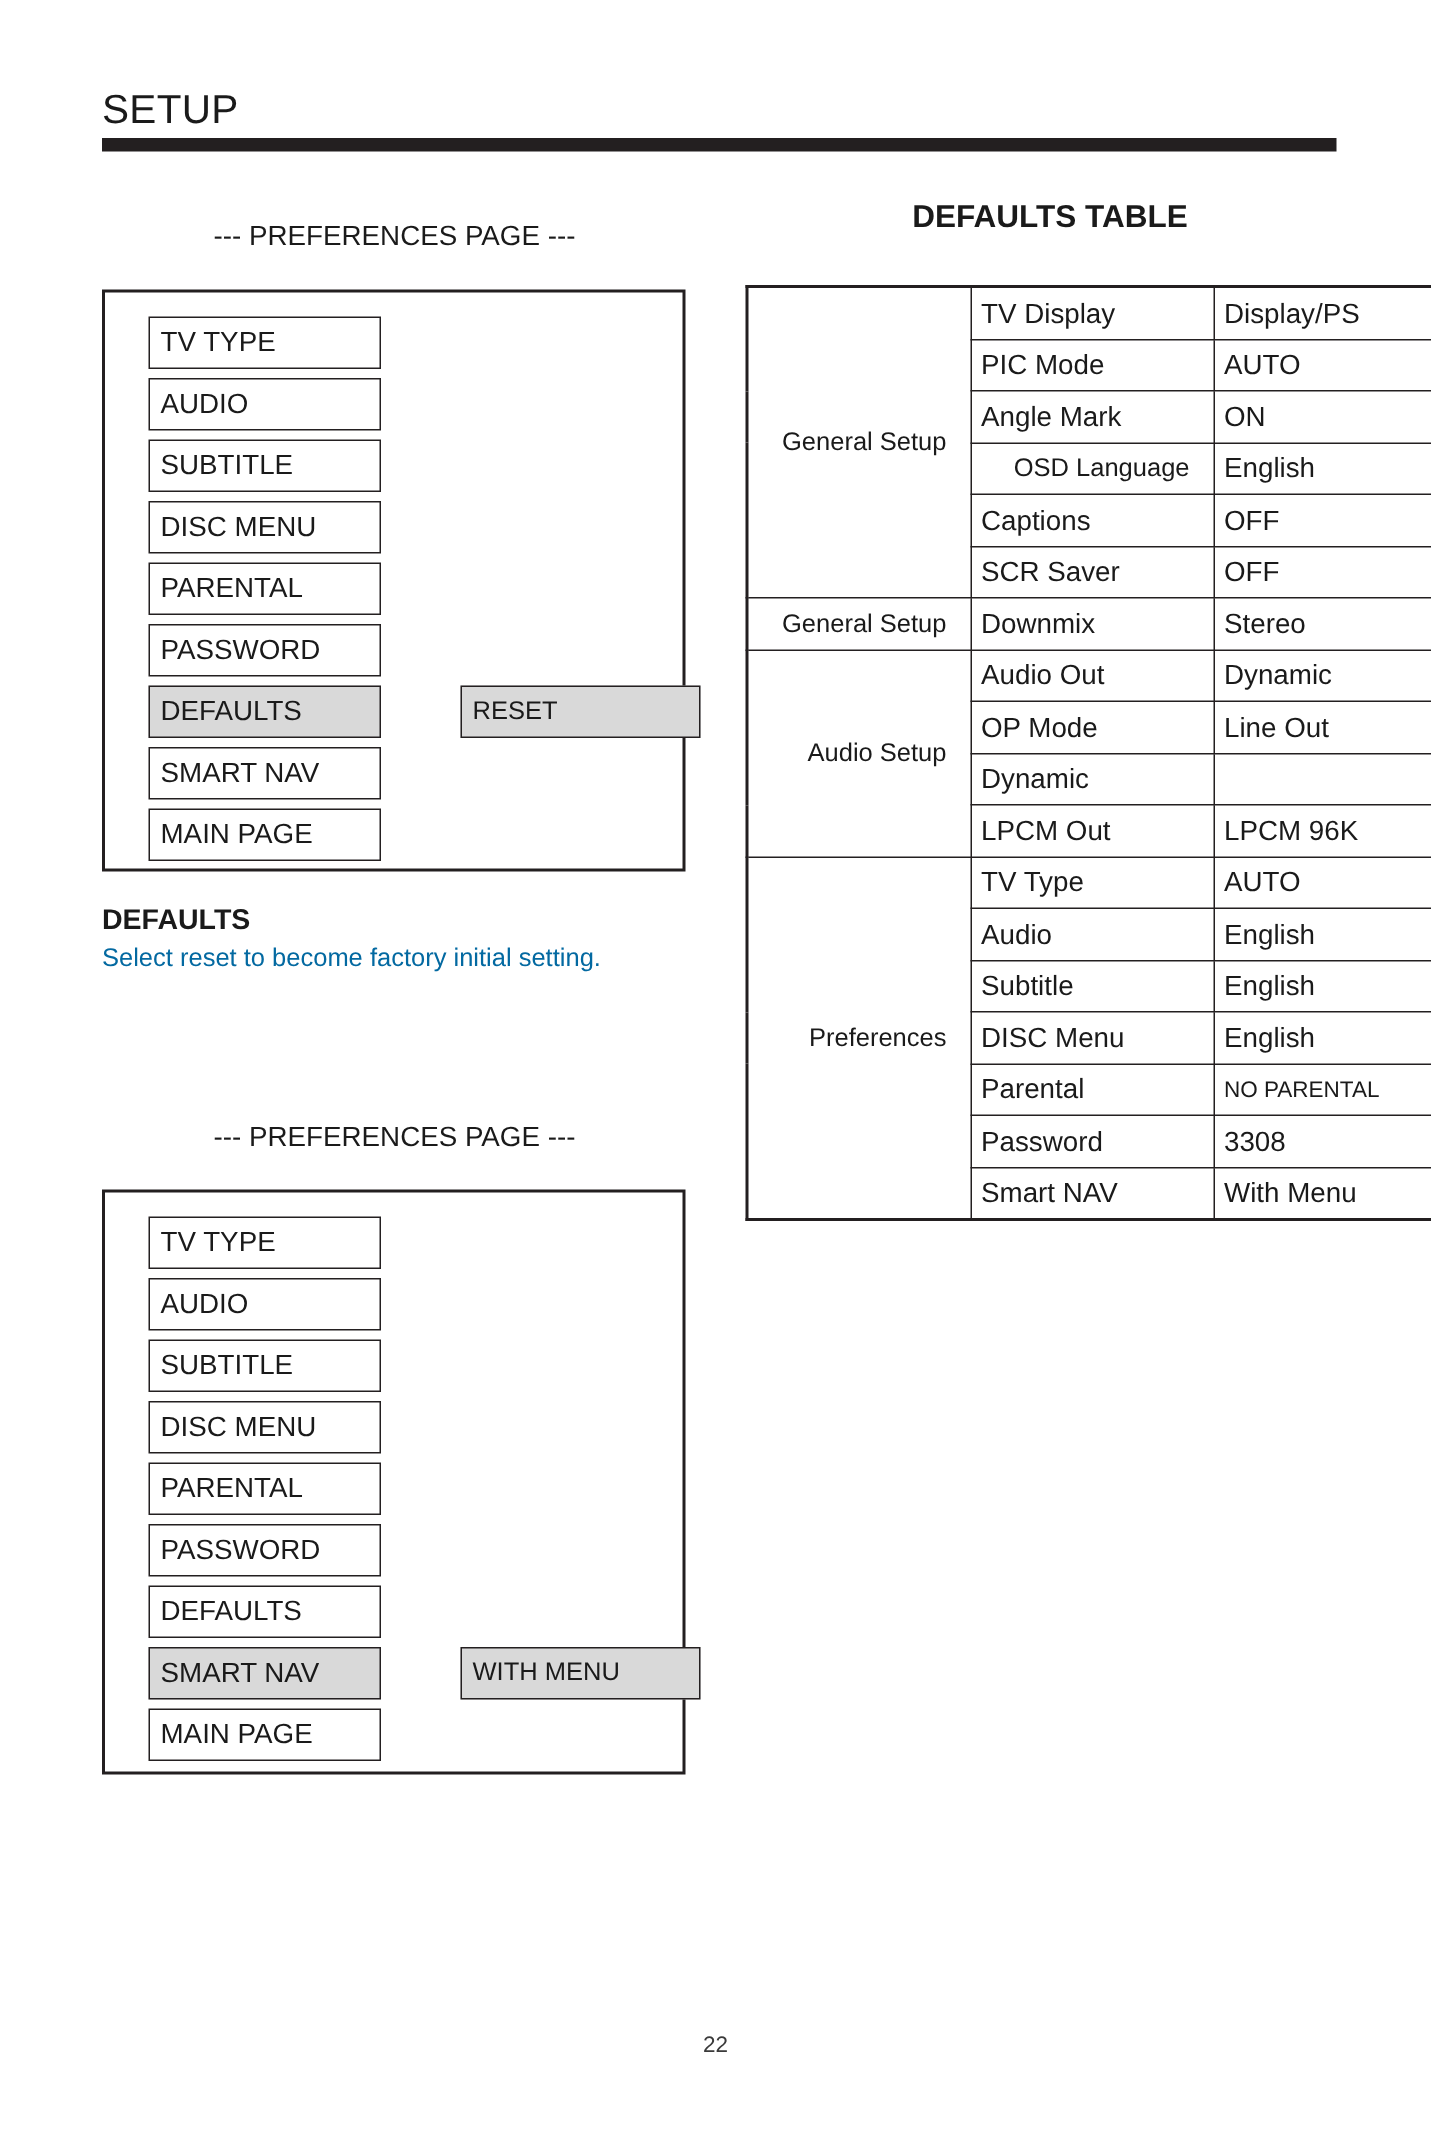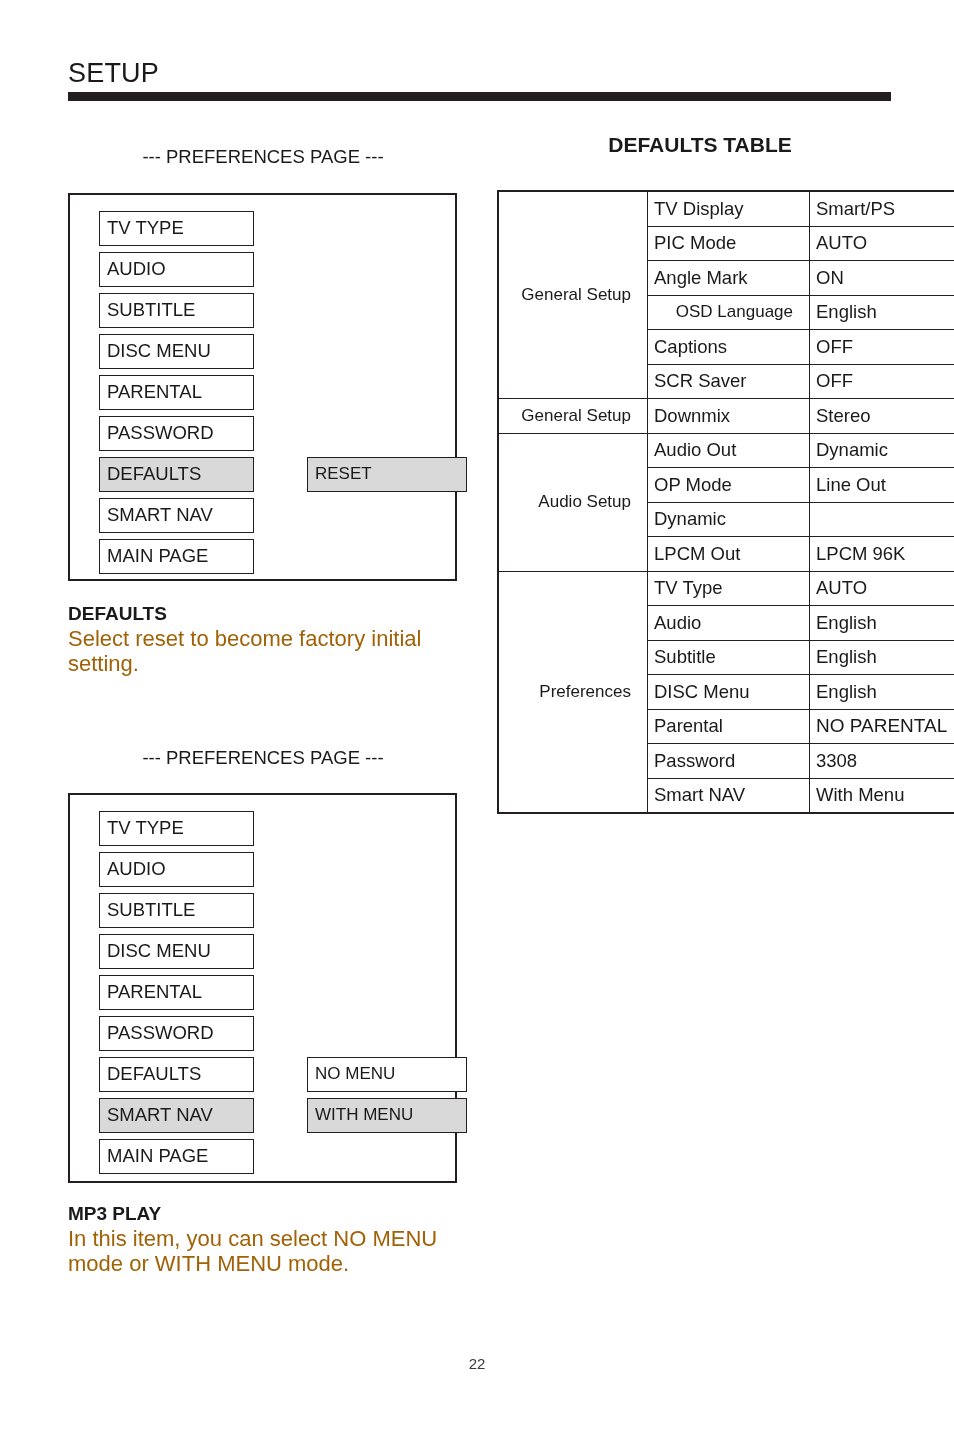--- a/index.html
+++ b/index.html
@@ -110,23 +110,23 @@
   }
 
   
   .section-title {
     font-size: 19px;
     font-weight: bold;
     color: #1a1a1a;
     margin: 0 0 1px 0;
   }
   .section-body {
-    font-size: 22px;
+    font-size: 17px;
     line-height: 25px;
-    color: #a16207;
+    color: #0369a1;
     width: 390px;
     margin: 0;
   }
 
   
   #defaults-table-title {
     position: absolute;
     left: 17px;
     top: 133px;
     width: 406px;
@@ -150,21 +150,21 @@
     padding: 0 16px 0 6px;
     font-size: 18.5px;
     color: #1a1a1a;
     white-space: nowrap;
     overflow: hidden;
     vertical-align: middle;
   }
   #defaults-table td.c0 { width: 126px; }
   #defaults-table td.c1 { width: 139px; }
   #defaults-table td.c2 { width: 122px; }
-  #defaults-table td.small { font-size: 19px; }
+  #defaults-table td.small { font-size: 15px; }
   #defaults-table td.narrow { font-size: 17px; text-align: right; }
 
   
   #page-number {
     position: absolute;
     left: 0;
     top: 1355px;
     width: 954px;
     text-align: center;
     font-size: 15px;
@@ -236,47 +236,42 @@
           <div class="osd-item">DISC MENU</div>
         </div>
         <div class="osd-row">
           <div class="osd-item">PARENTAL</div>
         </div>
         <div class="osd-row">
           <div class="osd-item">PASSWORD</div>
         </div>
         <div class="osd-row">
           <div class="osd-item">DEFAULTS</div>
-          <div class="osd-sub">NO MENU</div>
         </div>
         <div class="osd-row">
           <div class="osd-item highlight">SMART NAV</div>
           <div class="osd-sub highlight">WITH MENU</div>
         </div>
         <div class="osd-row">
           <div class="osd-item">MAIN PAGE</div>
         </div>
       </div>
   </div>
 
-  <div style="position:absolute; left:68px; top:1190px; width:400px;">
-    <div class="section-title">MP3 PLAY</div>
-    <div class="section-body">In this item, you can select NO MENU mode or WITH MENU mode.</div>
-  </div>
 
 </div>
 
 <div id="right-column">
   <div id="defaults-table-title">DEFAULTS TABLE</div>
   <table id="defaults-table">
     <tbody id="defaults-table-body">
         <tr>
           <td class="c0 narrow" rowspan="6">General Setup</td>
           <td class="c1">TV Display</td>
-          <td class="c2">Smart/PS</td>
+          <td class="c2">Display/PS</td>
         </tr>
         <tr>
           <td class="c1">PIC Mode</td>
           <td class="c2">AUTO</td>
         </tr>
         <tr>
           <td class="c1">Angle Mark</td>
           <td class="c2">ON</td>
         </tr>
         <tr>

